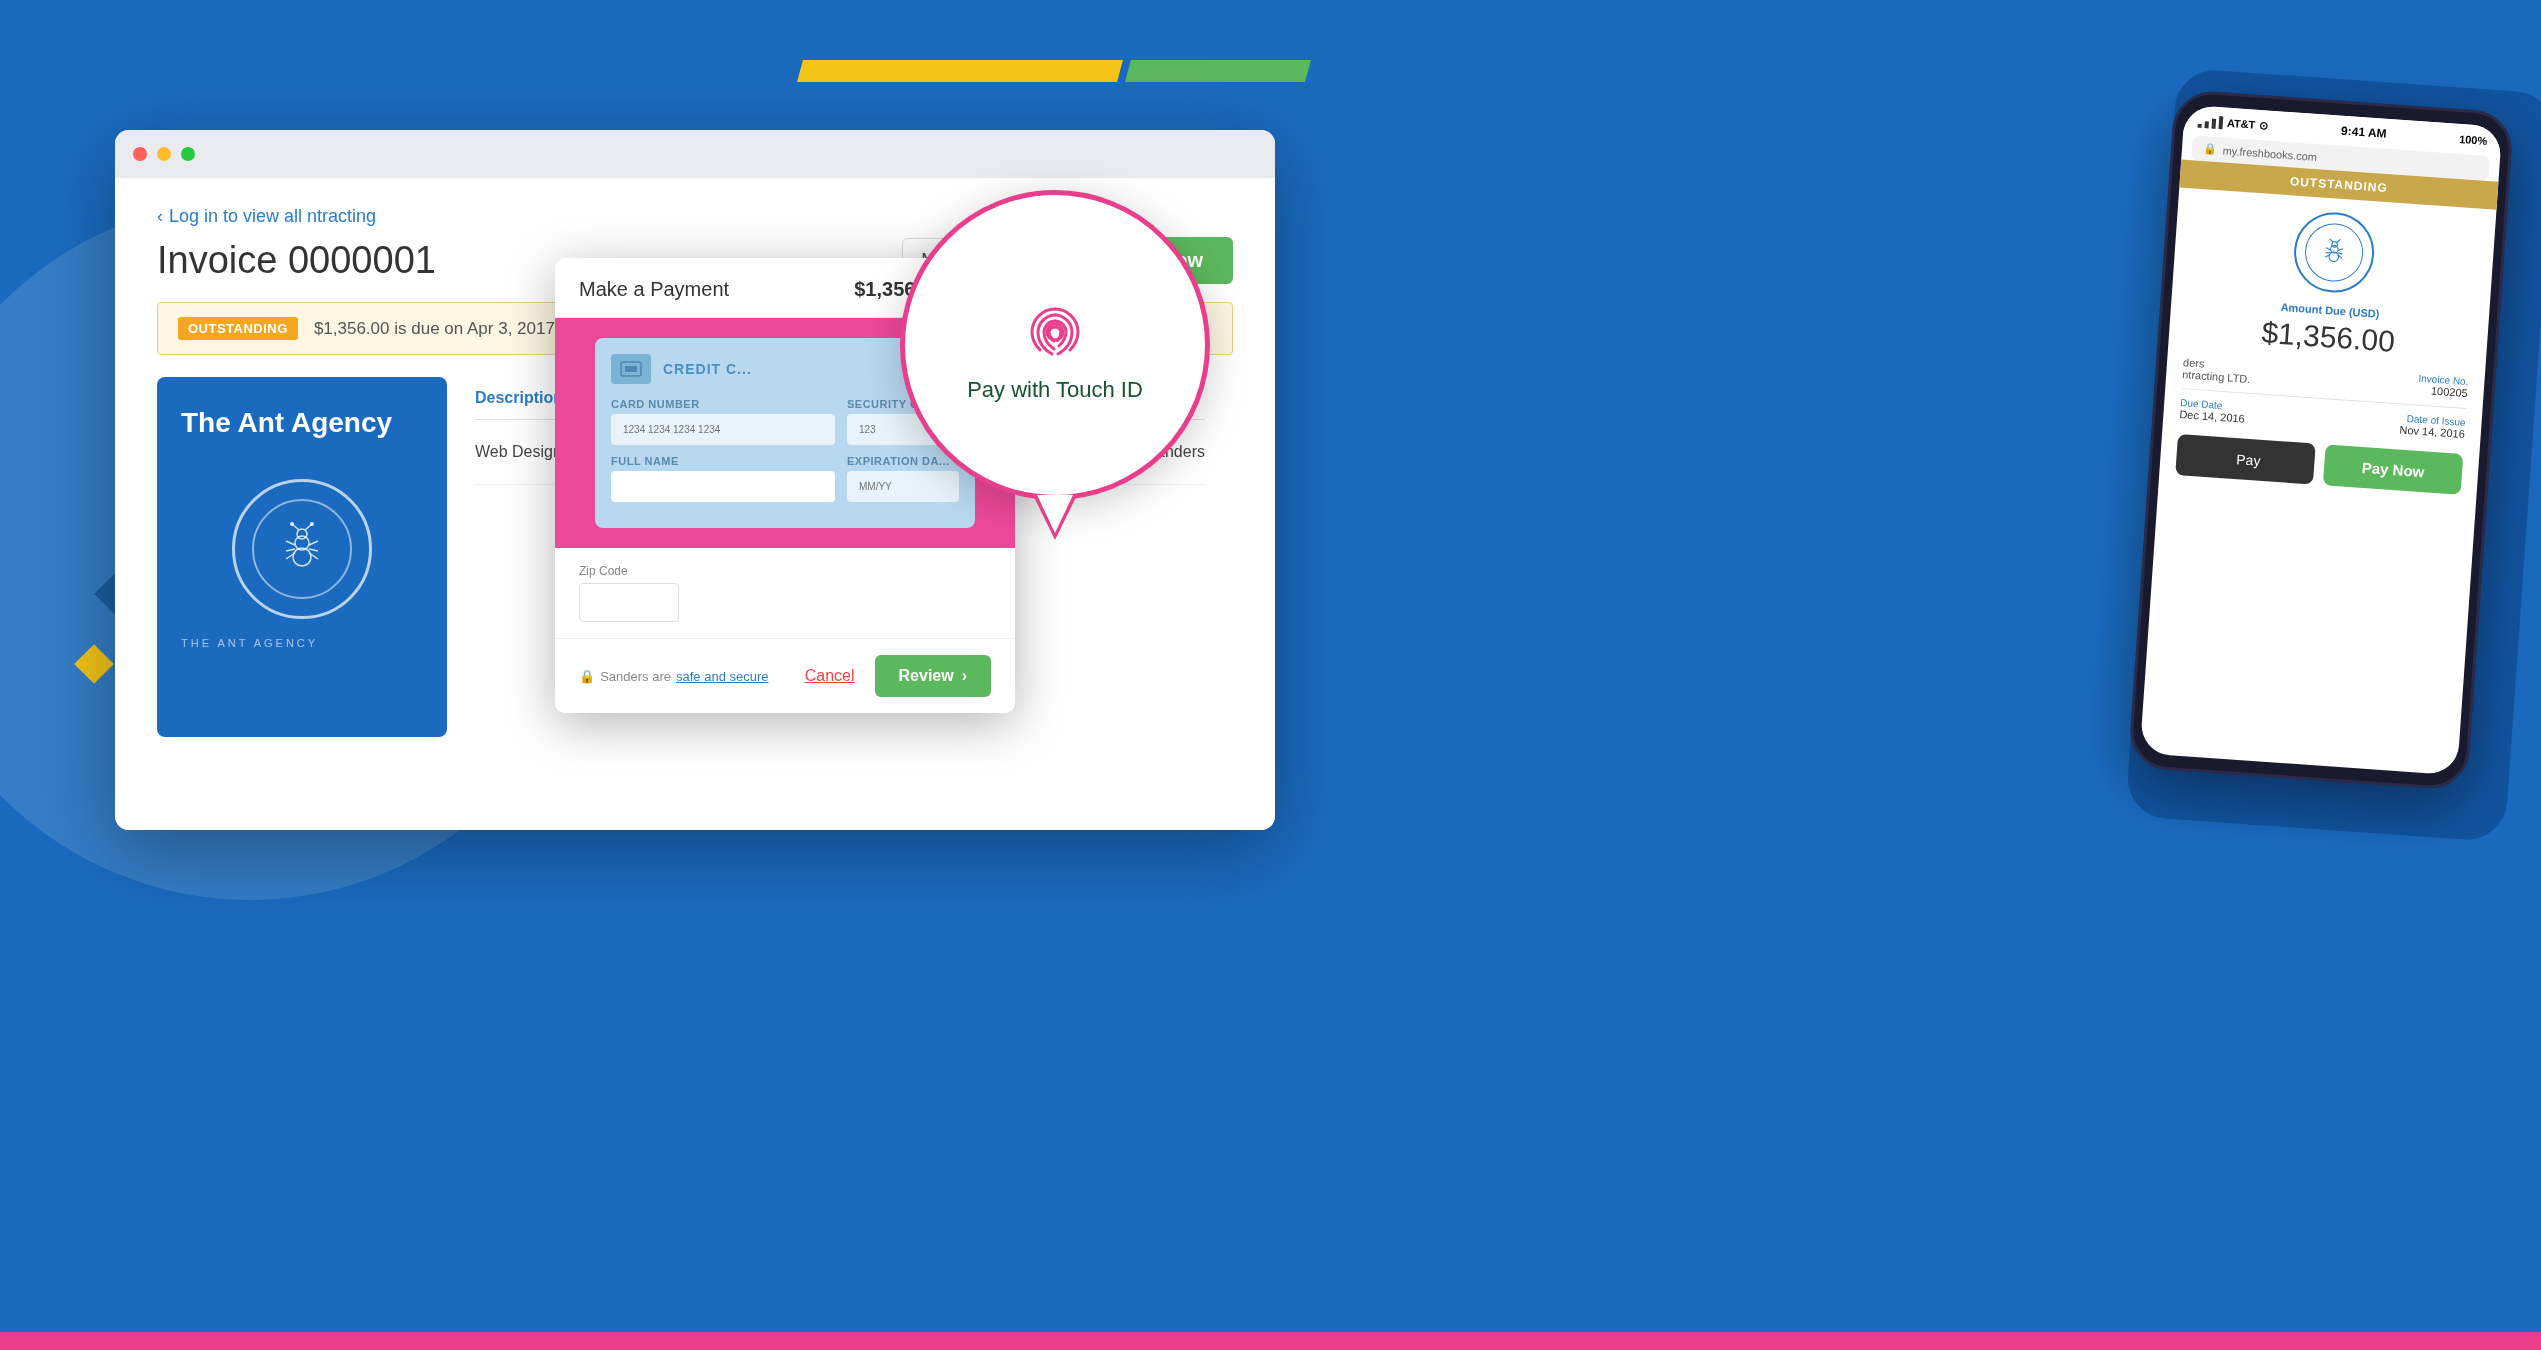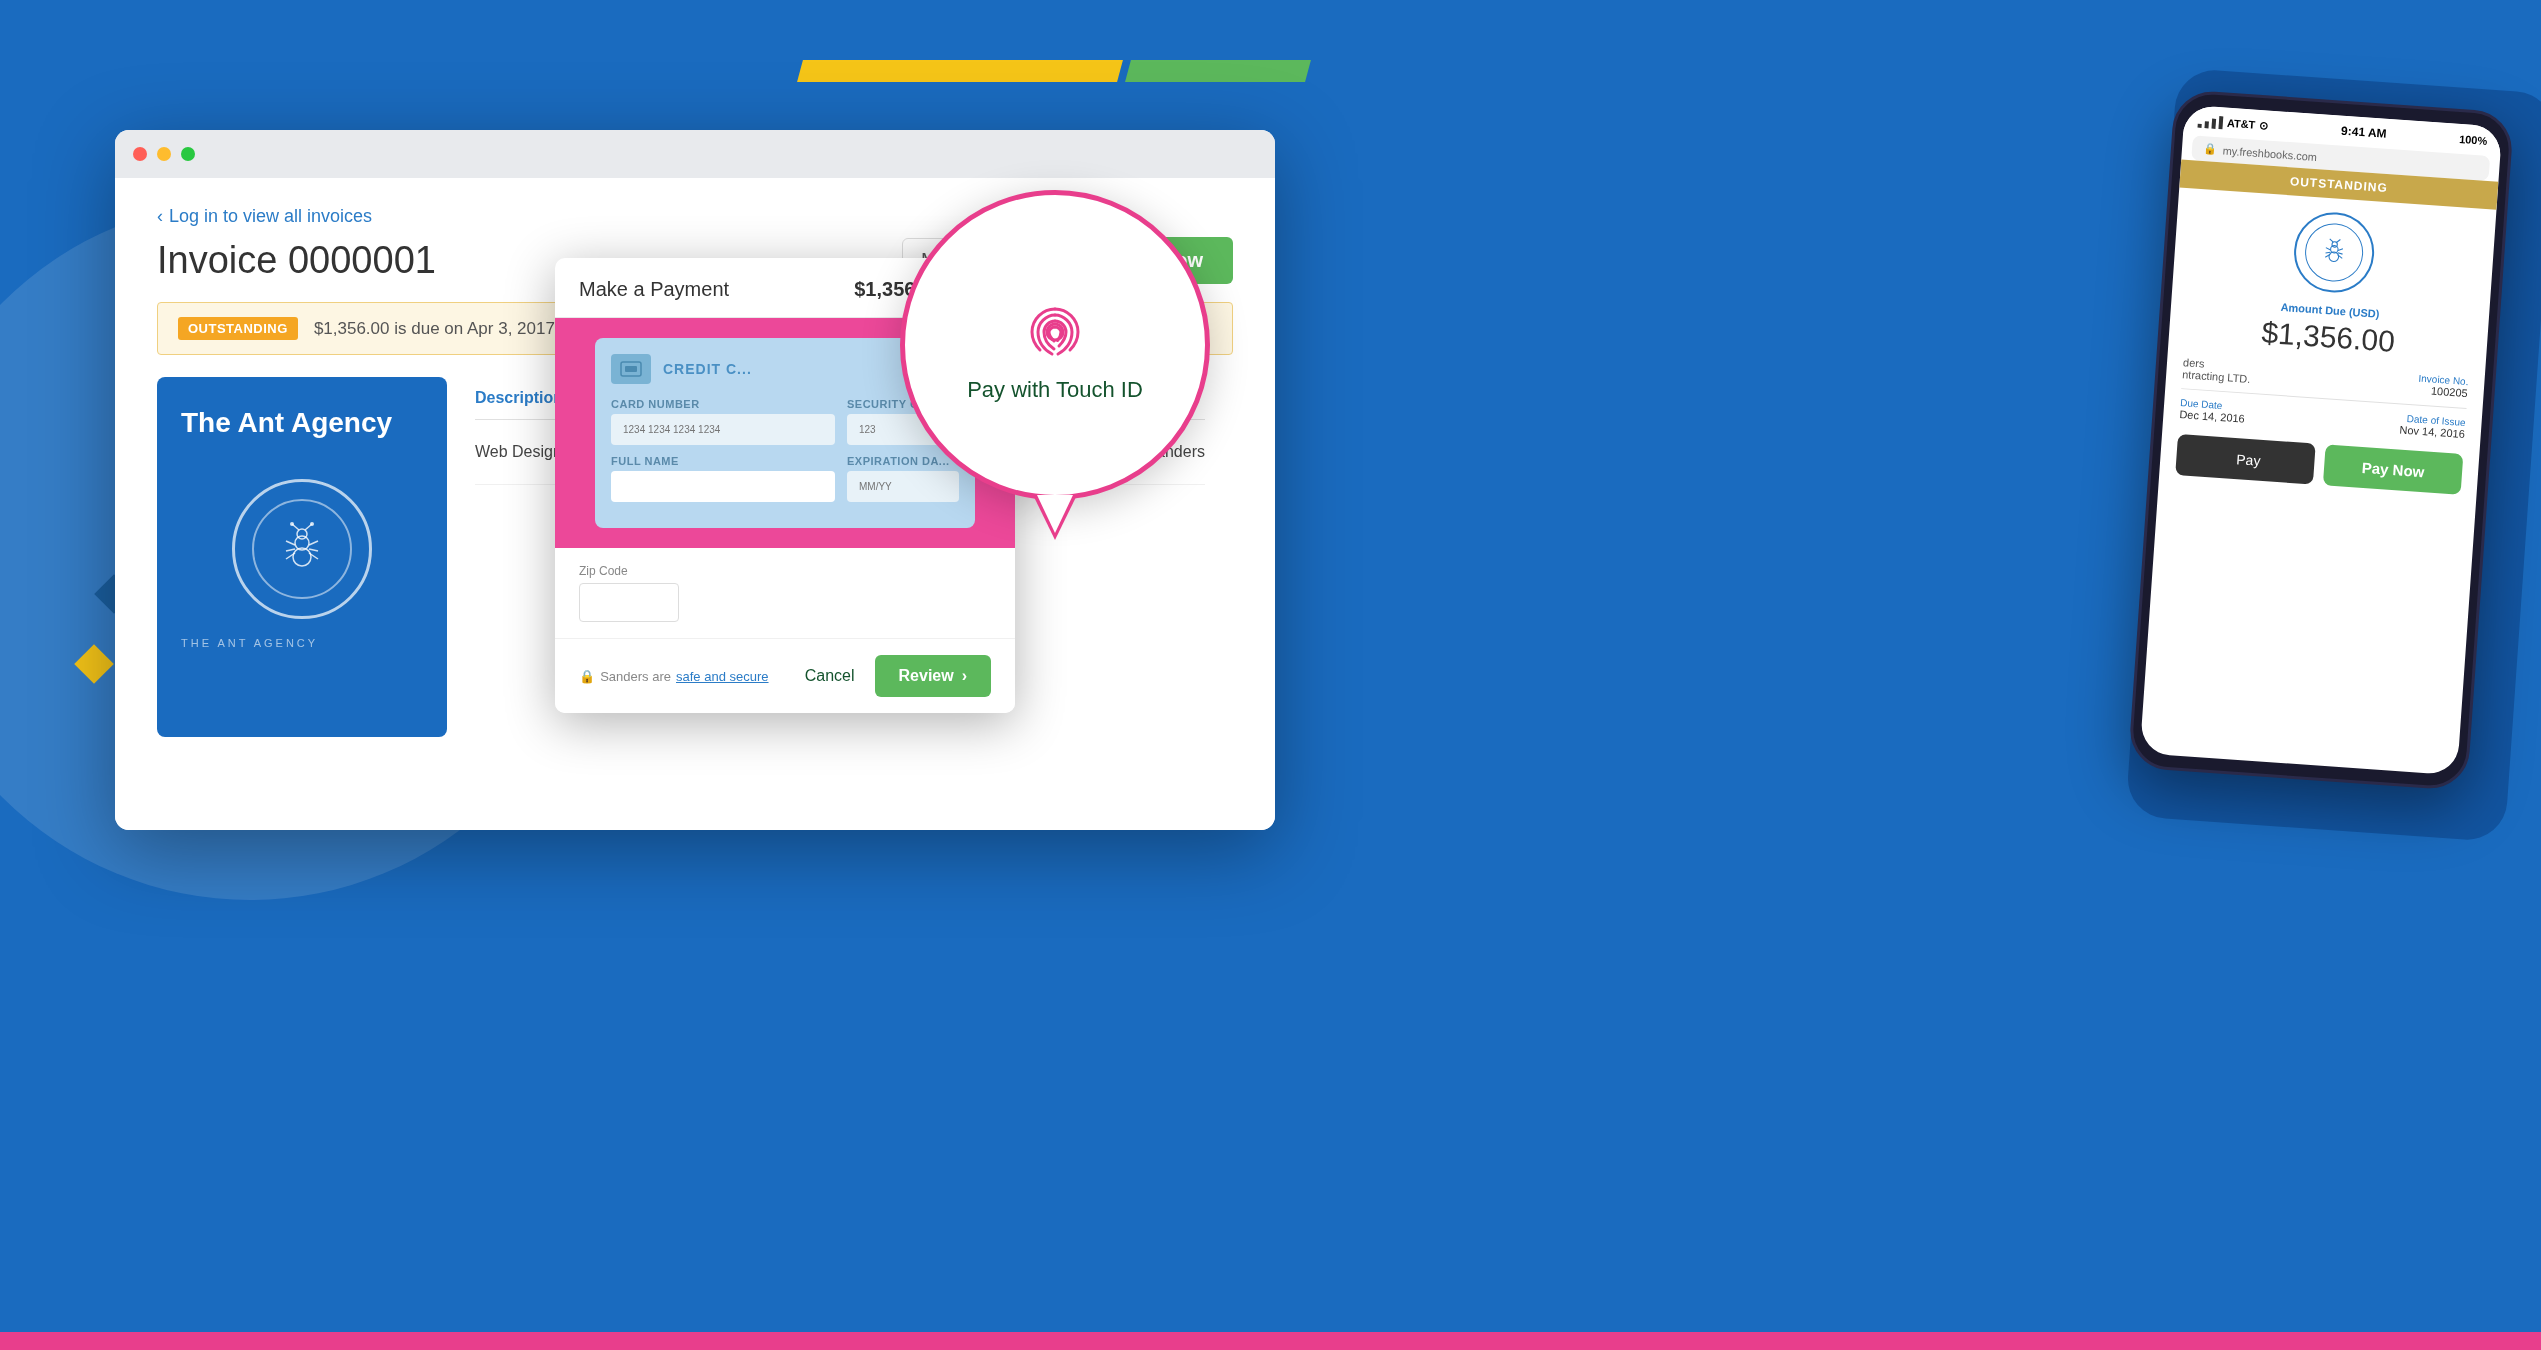--- a/index.html
+++ b/index.html
@@ -391,24 +391,25 @@
       color: #2b7cc7;
       text-decoration: underline;
     }
     .modal-footer-actions {
       display: flex;
       align-items: center;
       gap: 20px;
     }
     .cancel-btn {
       font-size: 16px;
-      color: #14532d;
+      color: #ef4444;
       cursor: pointer;
       background: none;
       border: none;
+      text-decoration: underline;
     }
     .review-btn {
       background: #5cb85c;
       color: #fff;
       font-size: 16px;
       font-weight: 600;
       padding: 12px 24px;
       border: none;
       border-radius: 6px;
       cursor: pointer;
@@ -664,21 +665,21 @@
 <div class="browser-window">
   <div class="browser-titlebar">
     <div class="browser-dot dot-red"></div>
     <div class="browser-dot dot-yellow"></div>
     <div class="browser-dot dot-green"></div>
   </div>
   <div class="browser-content">
 
     <div class="back-link">
       <span>‹</span>
-      <span>Log in to view all invoices</span>
+      <span>Log in to view all ntracting</span>
     </div>
 
     <div class="invoice-header">
       <h1 class="invoice-title">Invoice 0000001</h1>
       <div class="invoice-actions">
         <button class="more-actions-btn">
           <span>More Actions</span>
           <span>▾</span>
         </button>
         <button class="pay-now-btn">

